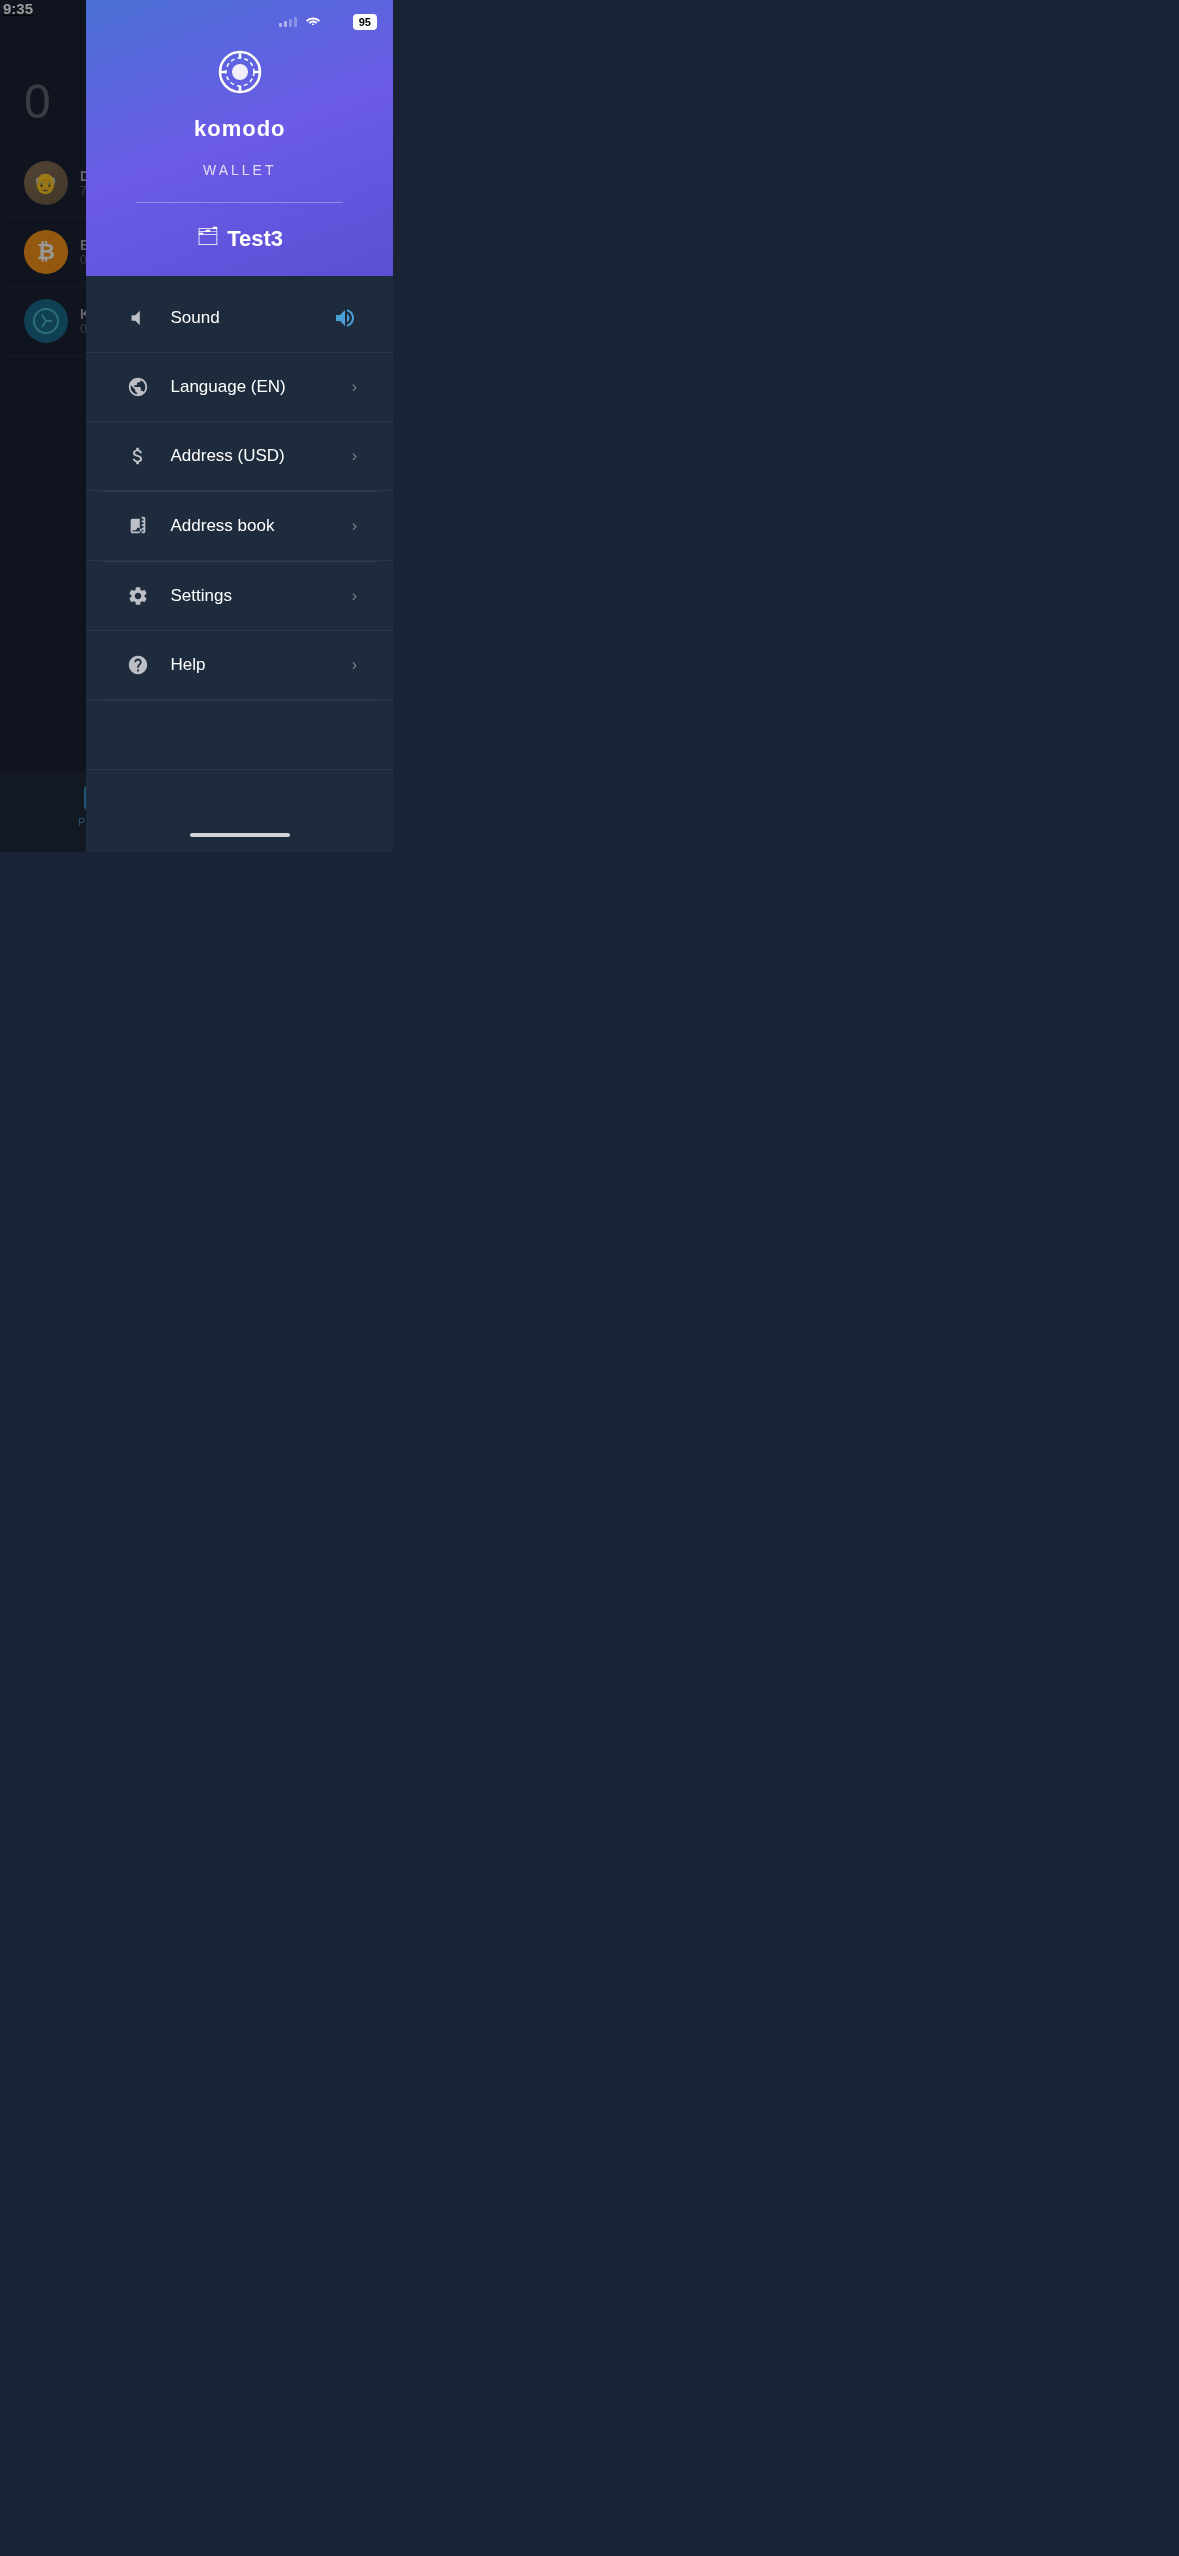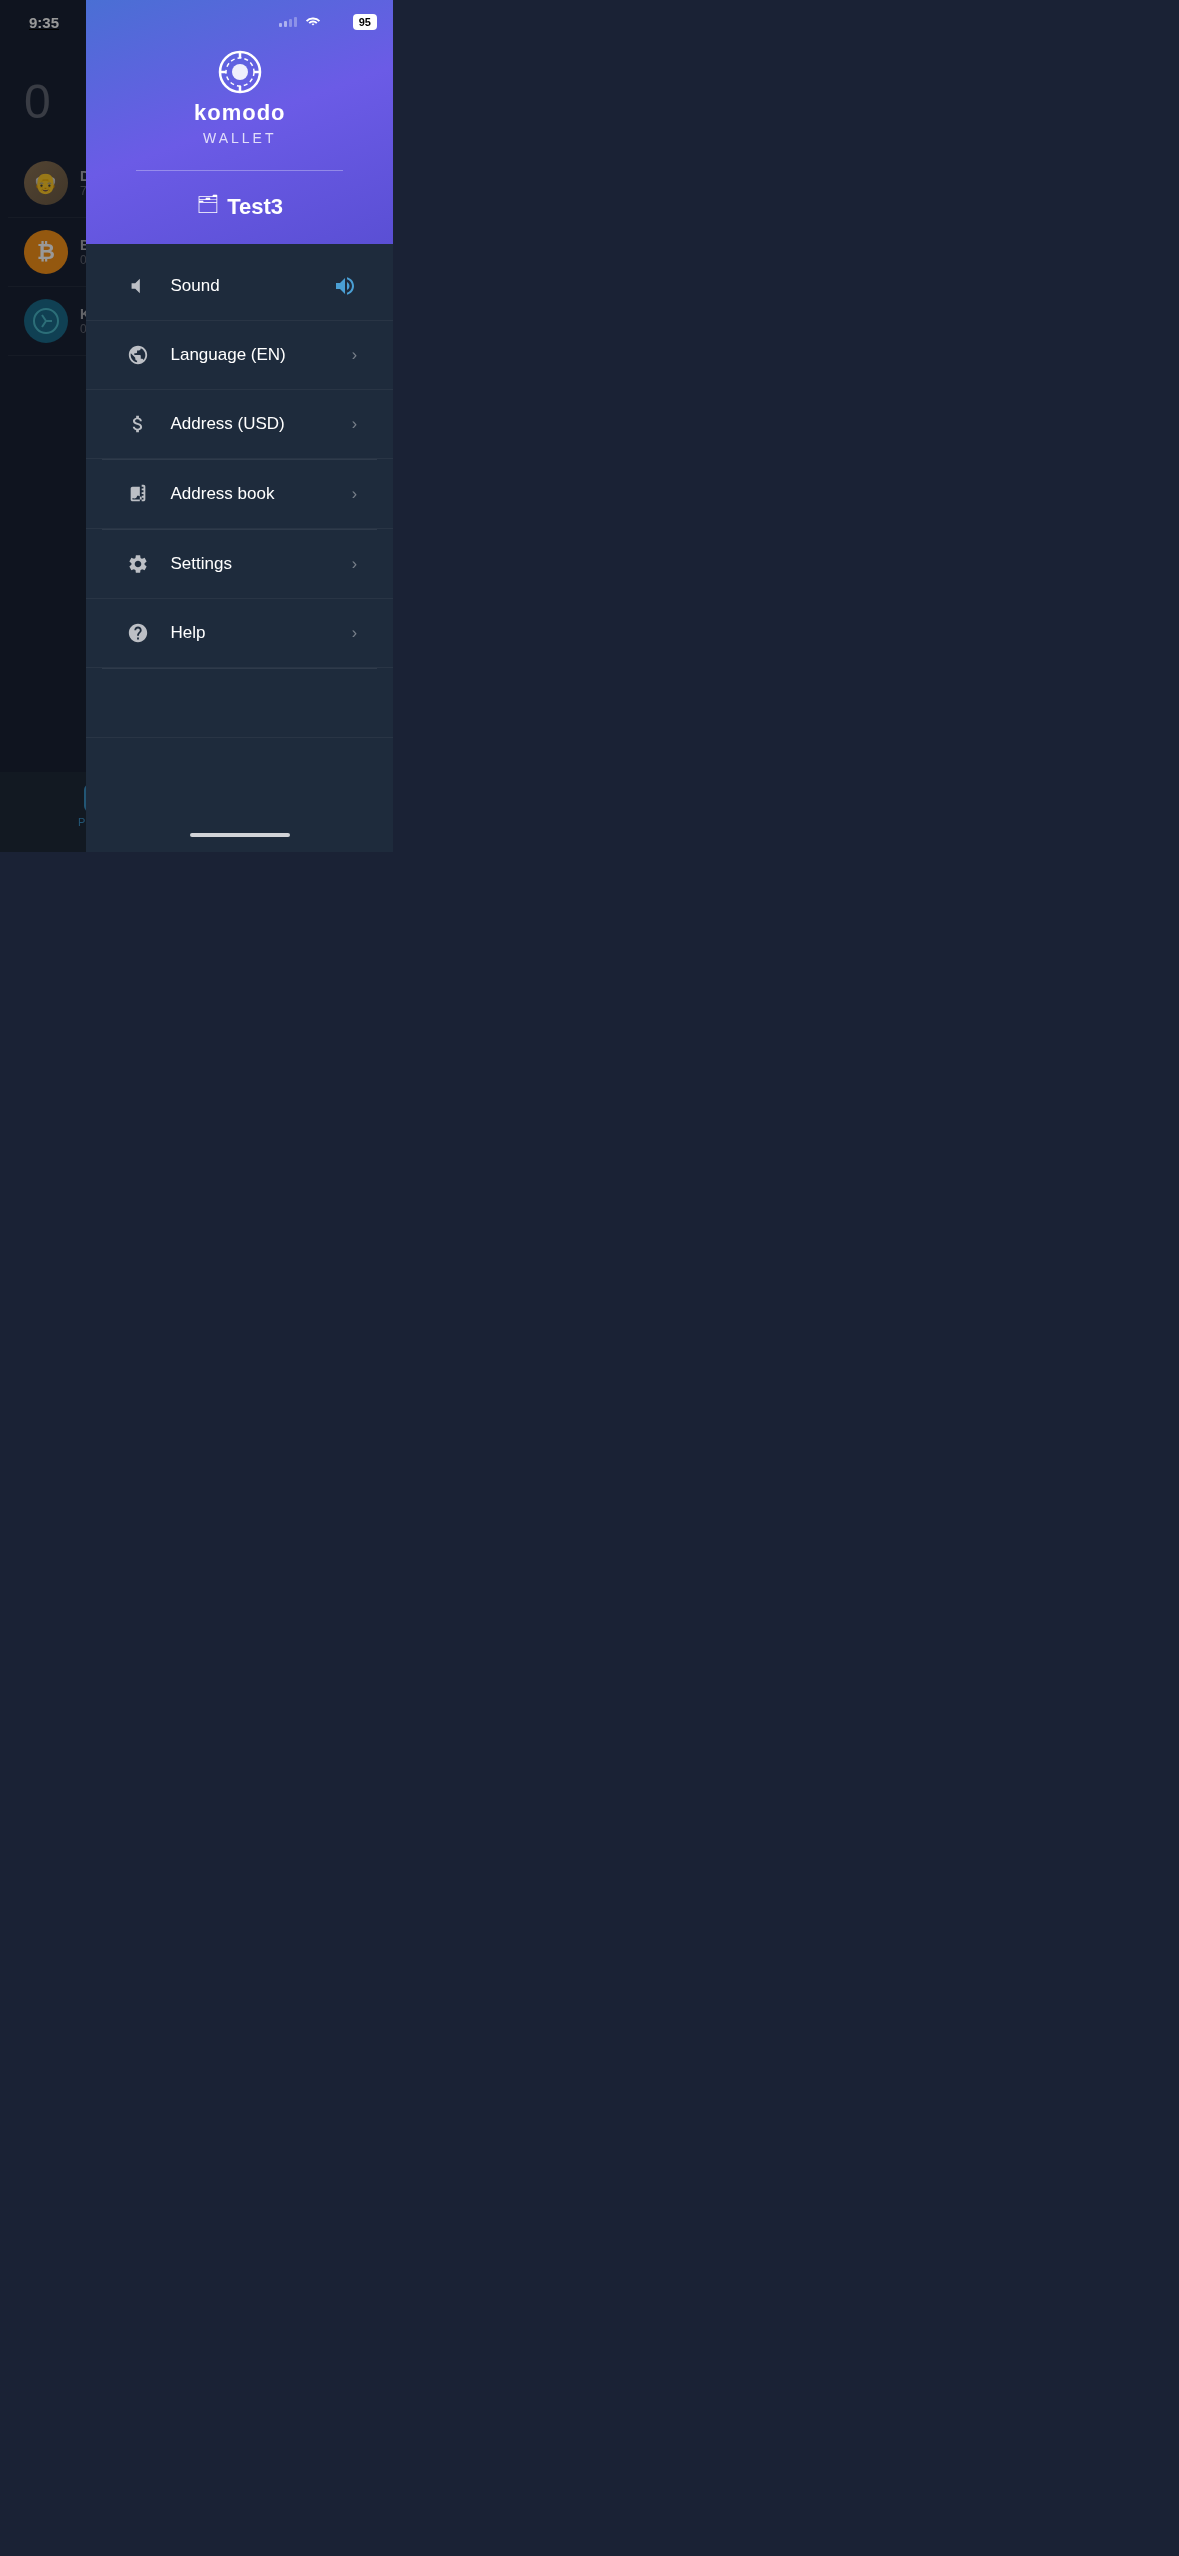--- a/index.html
+++ b/index.html
@@ -141,21 +141,21 @@
       display: flex;
       flex-direction: column;
       align-items: center;
       gap: 8px;
     }
 
     .logo-container {
       display: flex;
       flex-direction: column;
       align-items: center;
-      gap: 4px;
+      gap: 20px;
       margin-bottom: 8px;
     }
 
     .logo-icon {
       width: 48px;
       height: 48px;
     }
 
     .logo-text {
       color: white;
@@ -328,22 +328,22 @@
     }
 
     
     .left-status {
       position: absolute;
       top: 0; left: 0;
       width: 22%;
       height: 44px;
       z-index: 5;
       display: flex;
-      align-items: center;
-      padding: 0 29px;
+      align-items: flex-start;
+      padding: 0 3px;
       text-decoration: underline;
     }
 
     .left-time {
       color: white;
       font-size: 15px;
       font-weight: 600;
     }
   </style>
 </head>

